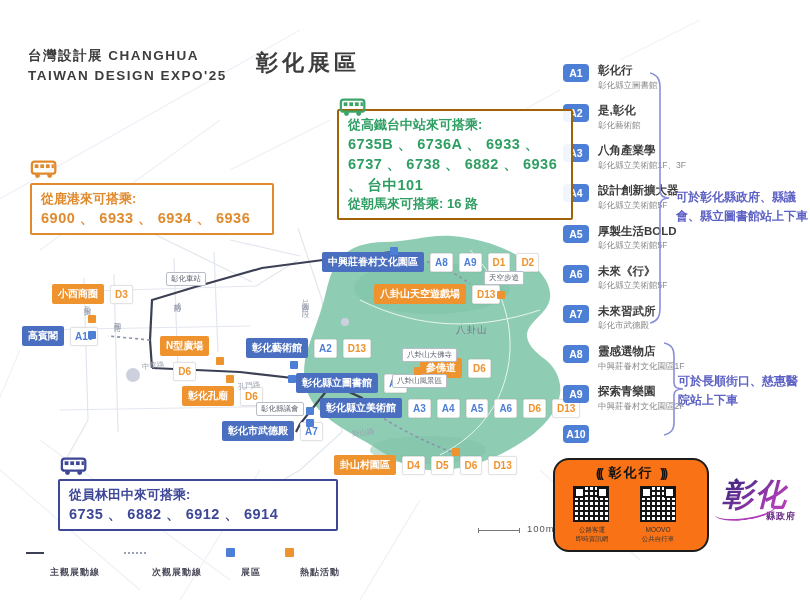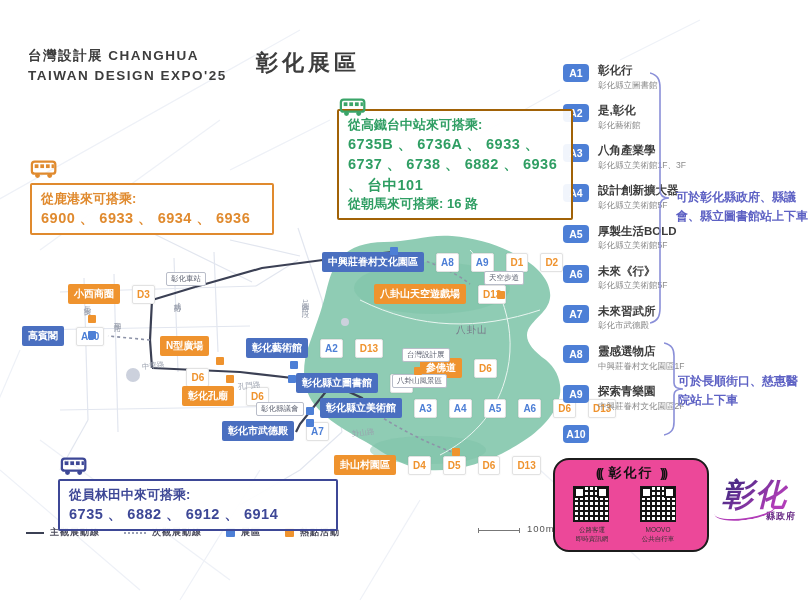--- a/index.html
+++ b/index.html
@@ -21,21 +21,21 @@
   .box-blue{left:58px;top:479px;width:258px;border:2px solid #3d4796;color:#3d4796;}
   .info-box .bt{font-size:13px;}
   .info-box .br{font-size:14.5px;letter-spacing:.5px;}
   .bus-icon{position:absolute;z-index:7;}
   .bus-lukang{left:30px;top:158px;color:#e08a2e;}
   .bus-hsr{left:339px;top:96px;color:#3aa569;}
   .bus-yuanlin{left:60px;top:455px;color:#3d4796;}
 
   
   #map-labels{position:absolute;left:0;top:0;z-index:4;width:810px;height:607px;pointer-events:none;}
-  .map-label{position:absolute;display:flex;gap:12px;align-items:flex-end;white-space:nowrap;}
+  .map-label{position:absolute;display:flex;gap:6px;align-items:center;white-space:nowrap;}
   .map-label .lbl{display:inline-block;border-radius:2px;}
   .style-blue .lbl{background:#4a6fc0;color:#fff;font-weight:bold;font-size:10px;padding:3px 6px;}
   .style-orange .lbl{background:#ef932e;color:#fff;font-weight:bold;font-size:10px;padding:3px 6px;}
   .style-white .lbl{background:#fff;border:1px solid #b9bdc9;color:#5a5f6e;font-size:7.5px;padding:1px 4px;}
   .style-plain .lbl{background:transparent;color:#778;font-size:9.5px;letter-spacing:1px;}
   .style-road .lbl{background:transparent;color:#9aa0ae;font-size:7.5px;transform:rotate(-7deg);}
   .style-road-v .lbl{background:transparent;color:#9aa0ae;font-size:7.5px;writing-mode:vertical-rl;letter-spacing:1px;}
   .mbadge{background:#fff;border:1px solid #e2e2e2;border-radius:2px;font-size:10px;font-weight:bold;
           padding:3px 4px;box-shadow:0 0 0 1px rgba(0,0,0,.02);}
   .mb-blue{color:#4d7fd6;}
@@ -52,36 +52,36 @@
   .venue-title{font-size:11.5px;font-weight:bold;color:#3c3c3c;line-height:1.1;}
   .venue-subtitle{font-size:8.5px;color:#8a8a8a;margin-top:3px;}
   .brace{position:absolute;z-index:5;}
   .annotation{position:absolute;z-index:5;color:#5d61c4;font-weight:bold;font-size:12px;line-height:1.55;}
   .ann-1{left:676px;top:188px;width:134px;}
   .ann-2{left:678px;top:372px;width:130px;}
 
   
   #legend{position:absolute;left:26px;top:526px;z-index:5;display:flex;gap:24px;align-items:center;}
   .legend-item{display:flex;gap:6px;align-items:center;}
-  .legend-label{font-size:9px;font-weight:bold;color:#4a4a5a;letter-spacing:1px;}
+  .legend-label{font-size:9px;font-weight:bold;color:#4a4a5a;letter-spacing:1px;margin-top:40px;}
   .sample{display:inline-block;}
   .sample-solid{width:18px;height:0;border-top:2.5px solid #3b4054;}
   .sample-dashed{width:22px;height:0;border-top:2px dotted #9aa0b5;}
   .sample-square-blue{width:9px;height:9px;background:#4d7fd6;border-radius:1px;}
   .sample-square-orange{width:9px;height:9px;background:#ef932e;border-radius:1px;}
 
   
   .scale-line{position:absolute;left:478px;top:530px;width:42px;border-top:1.5px solid #777;z-index:5;}
   .scale-line::before,.scale-line::after{content:"";position:absolute;top:-3px;width:0;height:5px;border-left:1.5px solid #777;}
   .scale-line::before{left:0;}
   .scale-line::after{right:0;}
   .scale-text{position:absolute;left:527px;top:523px;font-size:9.5px;color:#555;letter-spacing:1px;z-index:5;}
 
   
-  .qr-panel{position:absolute;left:553px;top:458px;width:152px;height:90px;z-index:6;background:#ec4899;
+  .qr-panel{position:absolute;left:553px;top:458px;width:152px;height:90px;z-index:6;background:#f97316;
             border:2.5px solid #1c1c1c;border-radius:16px;}
   .qr-title-row{position:absolute;top:4px;width:100%;text-align:center;font-weight:bold;font-size:13px;color:#111;}
   .qr-title-row .paren{letter-spacing:-2px;font-size:12px;}
   .qr-title-row .qt{letter-spacing:2px;margin:0 3px;}
   .qr{position:absolute;top:26px;width:36px;height:36px;
       background:repeating-linear-gradient(0deg,#161616 0 2px,transparent 2px 5px),
                  repeating-linear-gradient(90deg,#161616 0 2px,#fff 2px 5px);}
   .qr::before{content:"";position:absolute;left:1px;top:1px;width:7px;height:7px;border:2px solid #111;background:#fff;}
   .qr::after{content:"";position:absolute;right:1px;top:1px;width:7px;height:7px;border:2px solid #111;background:#fff;}
   .qr-left{left:18px;}
@@ -213,21 +213,21 @@
   </svg>
   <div class="info-box box-blue">
     <div class="bt">從員林田中來可搭乘:</div>
     <div class="br">6735 、 6882 、 6912 、 6914</div>
   </div>
 
   <div id="map-labels">
       <div class="map-label style-white" style="left: 166px; top: 272px; border-radius: 6px;">
         <span class="lbl">彰化車站</span>
       </div>
-      <div class="map-label style-orange" style="left: 40px; top: 284px; padding-left: 28px;">
+      <div class="map-label style-orange" style="left: 24px; top: 284px; padding-left: 28px;">
         <span class="lbl">小西商圈</span>
         <span class="mbadge mb-orange">D3</span>
       </div>
       <div class="map-label style-blue" style="left: 22px; top: 326px;">
         <span class="lbl">高賓閣</span>
         <span class="mbadge mb-blue">A10</span>
       </div>
       <div class="map-label style-orange" style="left: 160px; top: 336px; flex-direction: column;">
         <span class="lbl">N型廣場</span>
         <span class="mbadge mb-orange">D6</span>
@@ -280,21 +280,21 @@
         <span class="mbadge mb-orange">D6</span>
         <span class="mbadge mb-orange">D13</span>
       </div>
       <div class="map-label style-white" style="left: 484px; top: 271px;">
         <span class="lbl">天空步道</span>
       </div>
       <div class="map-label style-plain" style="left: 456px; top: 324px;">
         <span class="lbl">八卦山</span>
       </div>
       <div class="map-label style-white" style="left: 402px; top: 348px;">
-        <span class="lbl">台灣設計展</span>
+        <span class="lbl">八卦山大佛寺</span>
       </div>
       <div class="map-label style-white" style="left: 392px; top: 374px;">
         <span class="lbl">八卦山風景區</span>
       </div>
       <div class="map-label style-white" style="left: 256px; top: 402px;">
         <span class="lbl">彰化縣議會</span>
       </div>
       <div class="map-label style-road-v" style="left: 82px; top: 300px;">
         <span class="lbl">長安街</span>
       </div>

